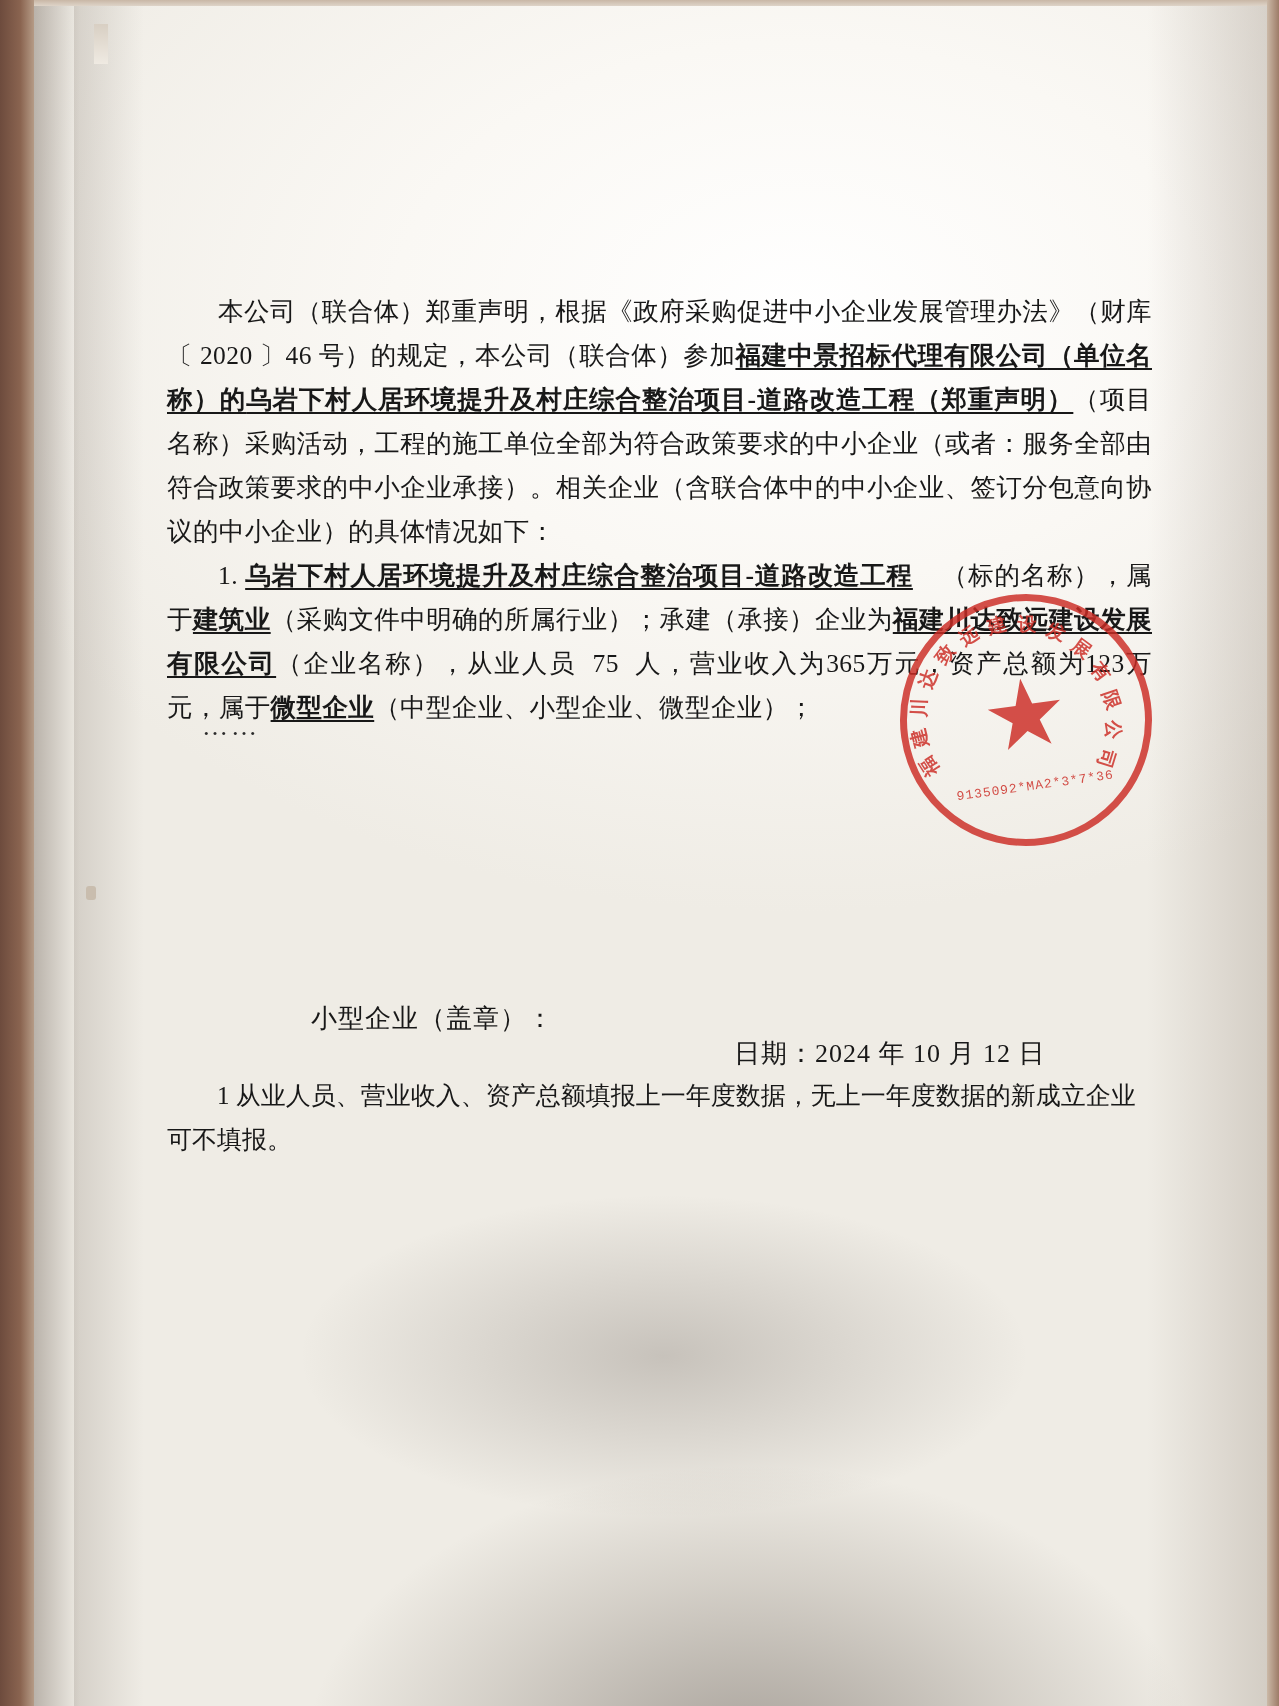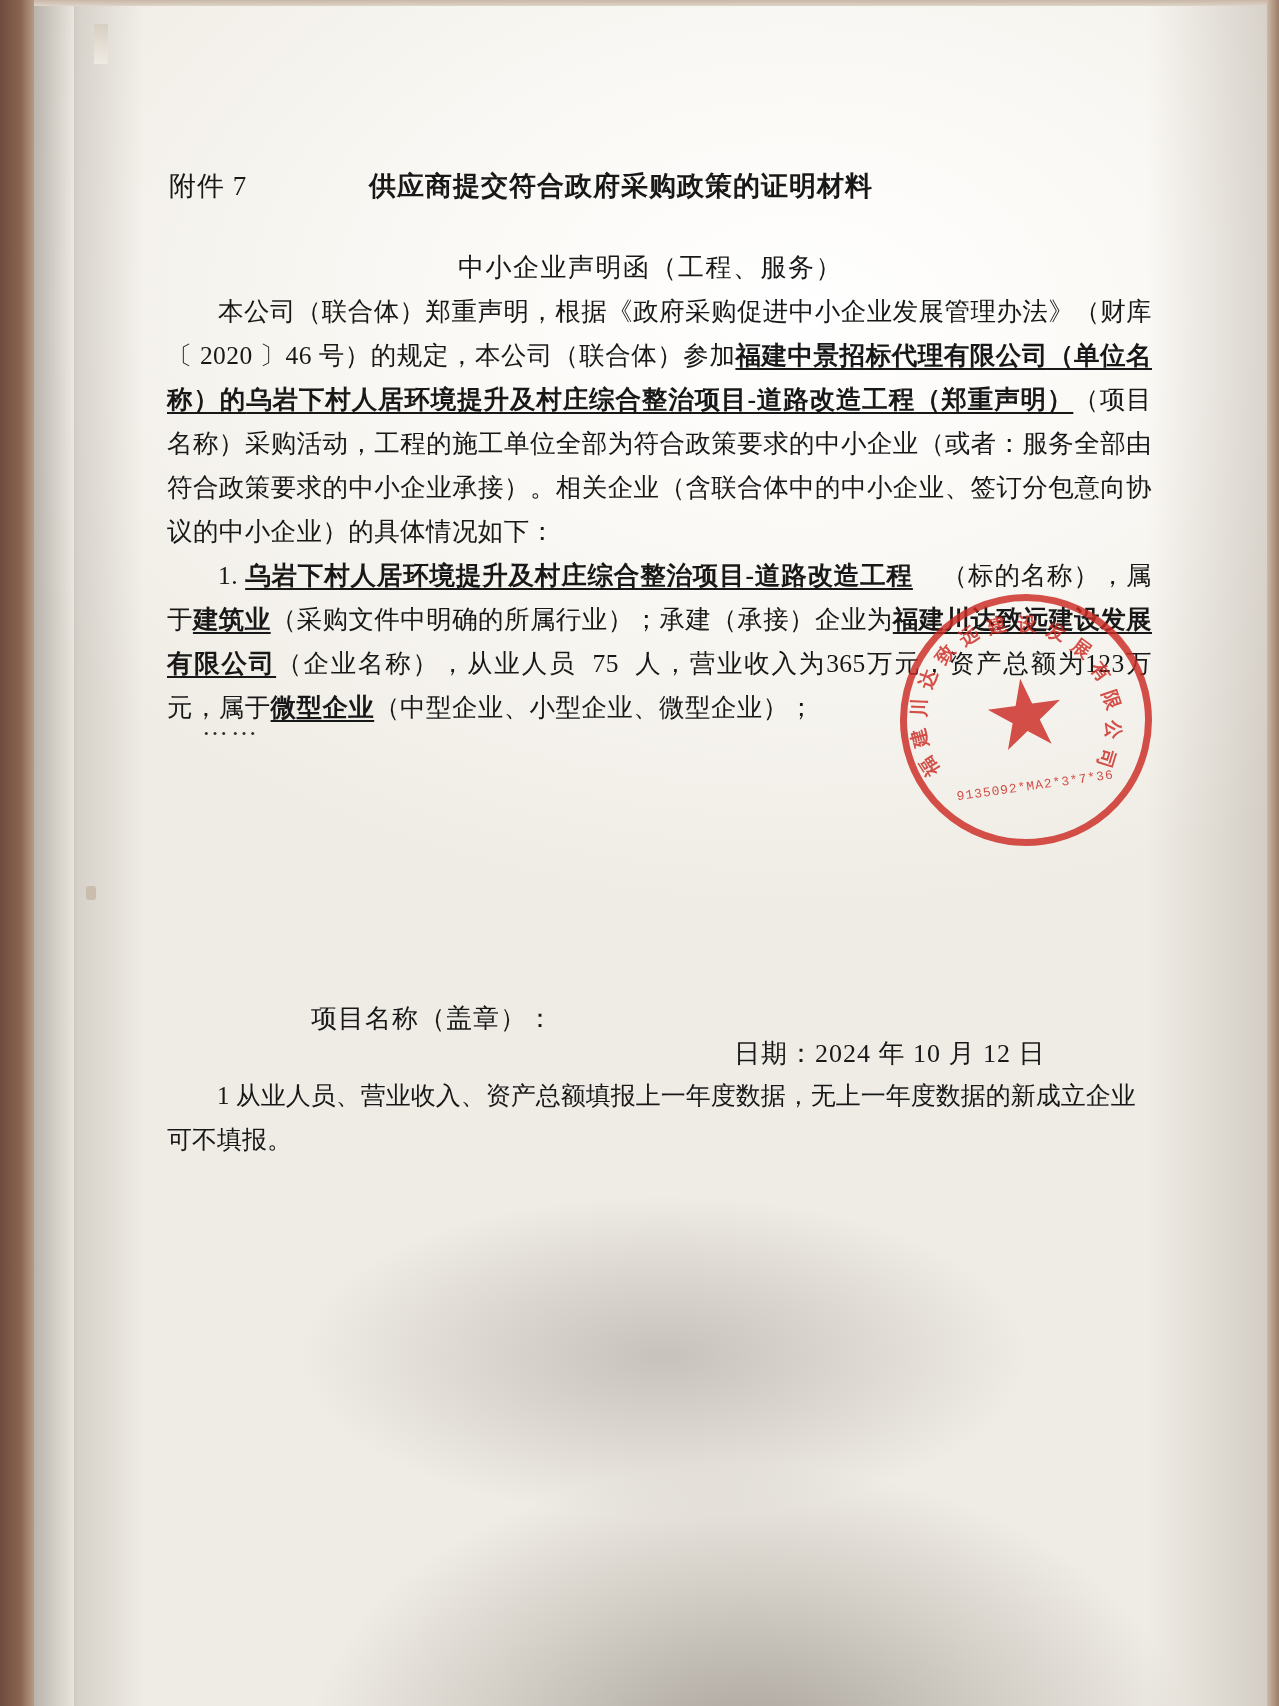--- a/index.html
+++ b/index.html
@@ -198,36 +198,32 @@
 
   <div class="sheet">
     <div class="crease crease-b"></div>
     <div class="crease crease-a"></div>
     <div class="crease crease-c"></div>
     <div class="spec1"></div>
     <div class="spec2"></div>
 
     <div class="doc">
 
-      <div class="line title-row">
-        <span class="attach">附件 7</span><span class="main">供应商提交符合政府采购政策的证明材料</span>
-      </div>
-
-      <div class="line heading">中小企业声明函（工程、服务）</div>
+
 
       <div class="body">
         <p class="indent"><span>本公司（联合体）郑重声明，根据《政府采购促进中小企业发展管理办法》（财库〔 2020 〕46   号）的规定，本公司（联合体）参加</span><span class="u">福建中景招标代理有限公司</span><span class="u">（单位名称）的</span><span class="u">乌岩下村人居环境提升及村庄综合整治项目-道路改造工程</span><span class="u">（郑重声明）</span><span>（项目名称）采购活动，工程的施工单位全部为符合政策要求的中小企业（或者：服务全部由符合政策要求的中小企业承接）。相关企业（含联合体中的中小企业、签订分包意向协议的中小企业）的具体情况如下：</span></p>
 
         <p class="indent"><span>1.</span> <span class="u">乌岩下村人居环境提升及村庄综合整治项目-道路改造工程</span>&nbsp;&nbsp;&nbsp;&nbsp;<span>（标的名称），属于</span><span class="u">建筑业</span><span>（采购文件中明确的所属行业）；承建（承接）企业为</span><span class="u">福建川达致远建设发展有限公司</span><span>（企业名称），从业人员</span>&nbsp;&nbsp;<span>75</span>&nbsp;&nbsp;<span>人，营业收入为</span><span>365</span><span>万元，资产总额为</span><span>123</span><span>万元，属于</span><span class="u">微型企业</span><span>（中型企业、小型企业、微型企业）；</span></p>
       </div>
 
       <div class="dots">……</div>
 
 
-      <div class="sign-company">项目名称（盖章）：</div>
+      <div class="sign-company">小型企业（盖章）：</div>
       <div class="sign-date">日期：2024 年 10 月 12 日</div>
       <div class="footnote indent">1 从业人员、营业收入、资产总额填报上一年度数据，无上一年度数据的新成立企业可不填报。</div>
 
       <div class="seal">
         <div class="ring"></div>
         <div class="star"></div>
         <div class="seal-text" id="seal-arc">
             <span style="transform: rotate(-115deg);">福</span>
             <span style="transform: rotate(-97.3077deg);">建</span>
             <span style="transform: rotate(-79.6154deg);">川</span>

